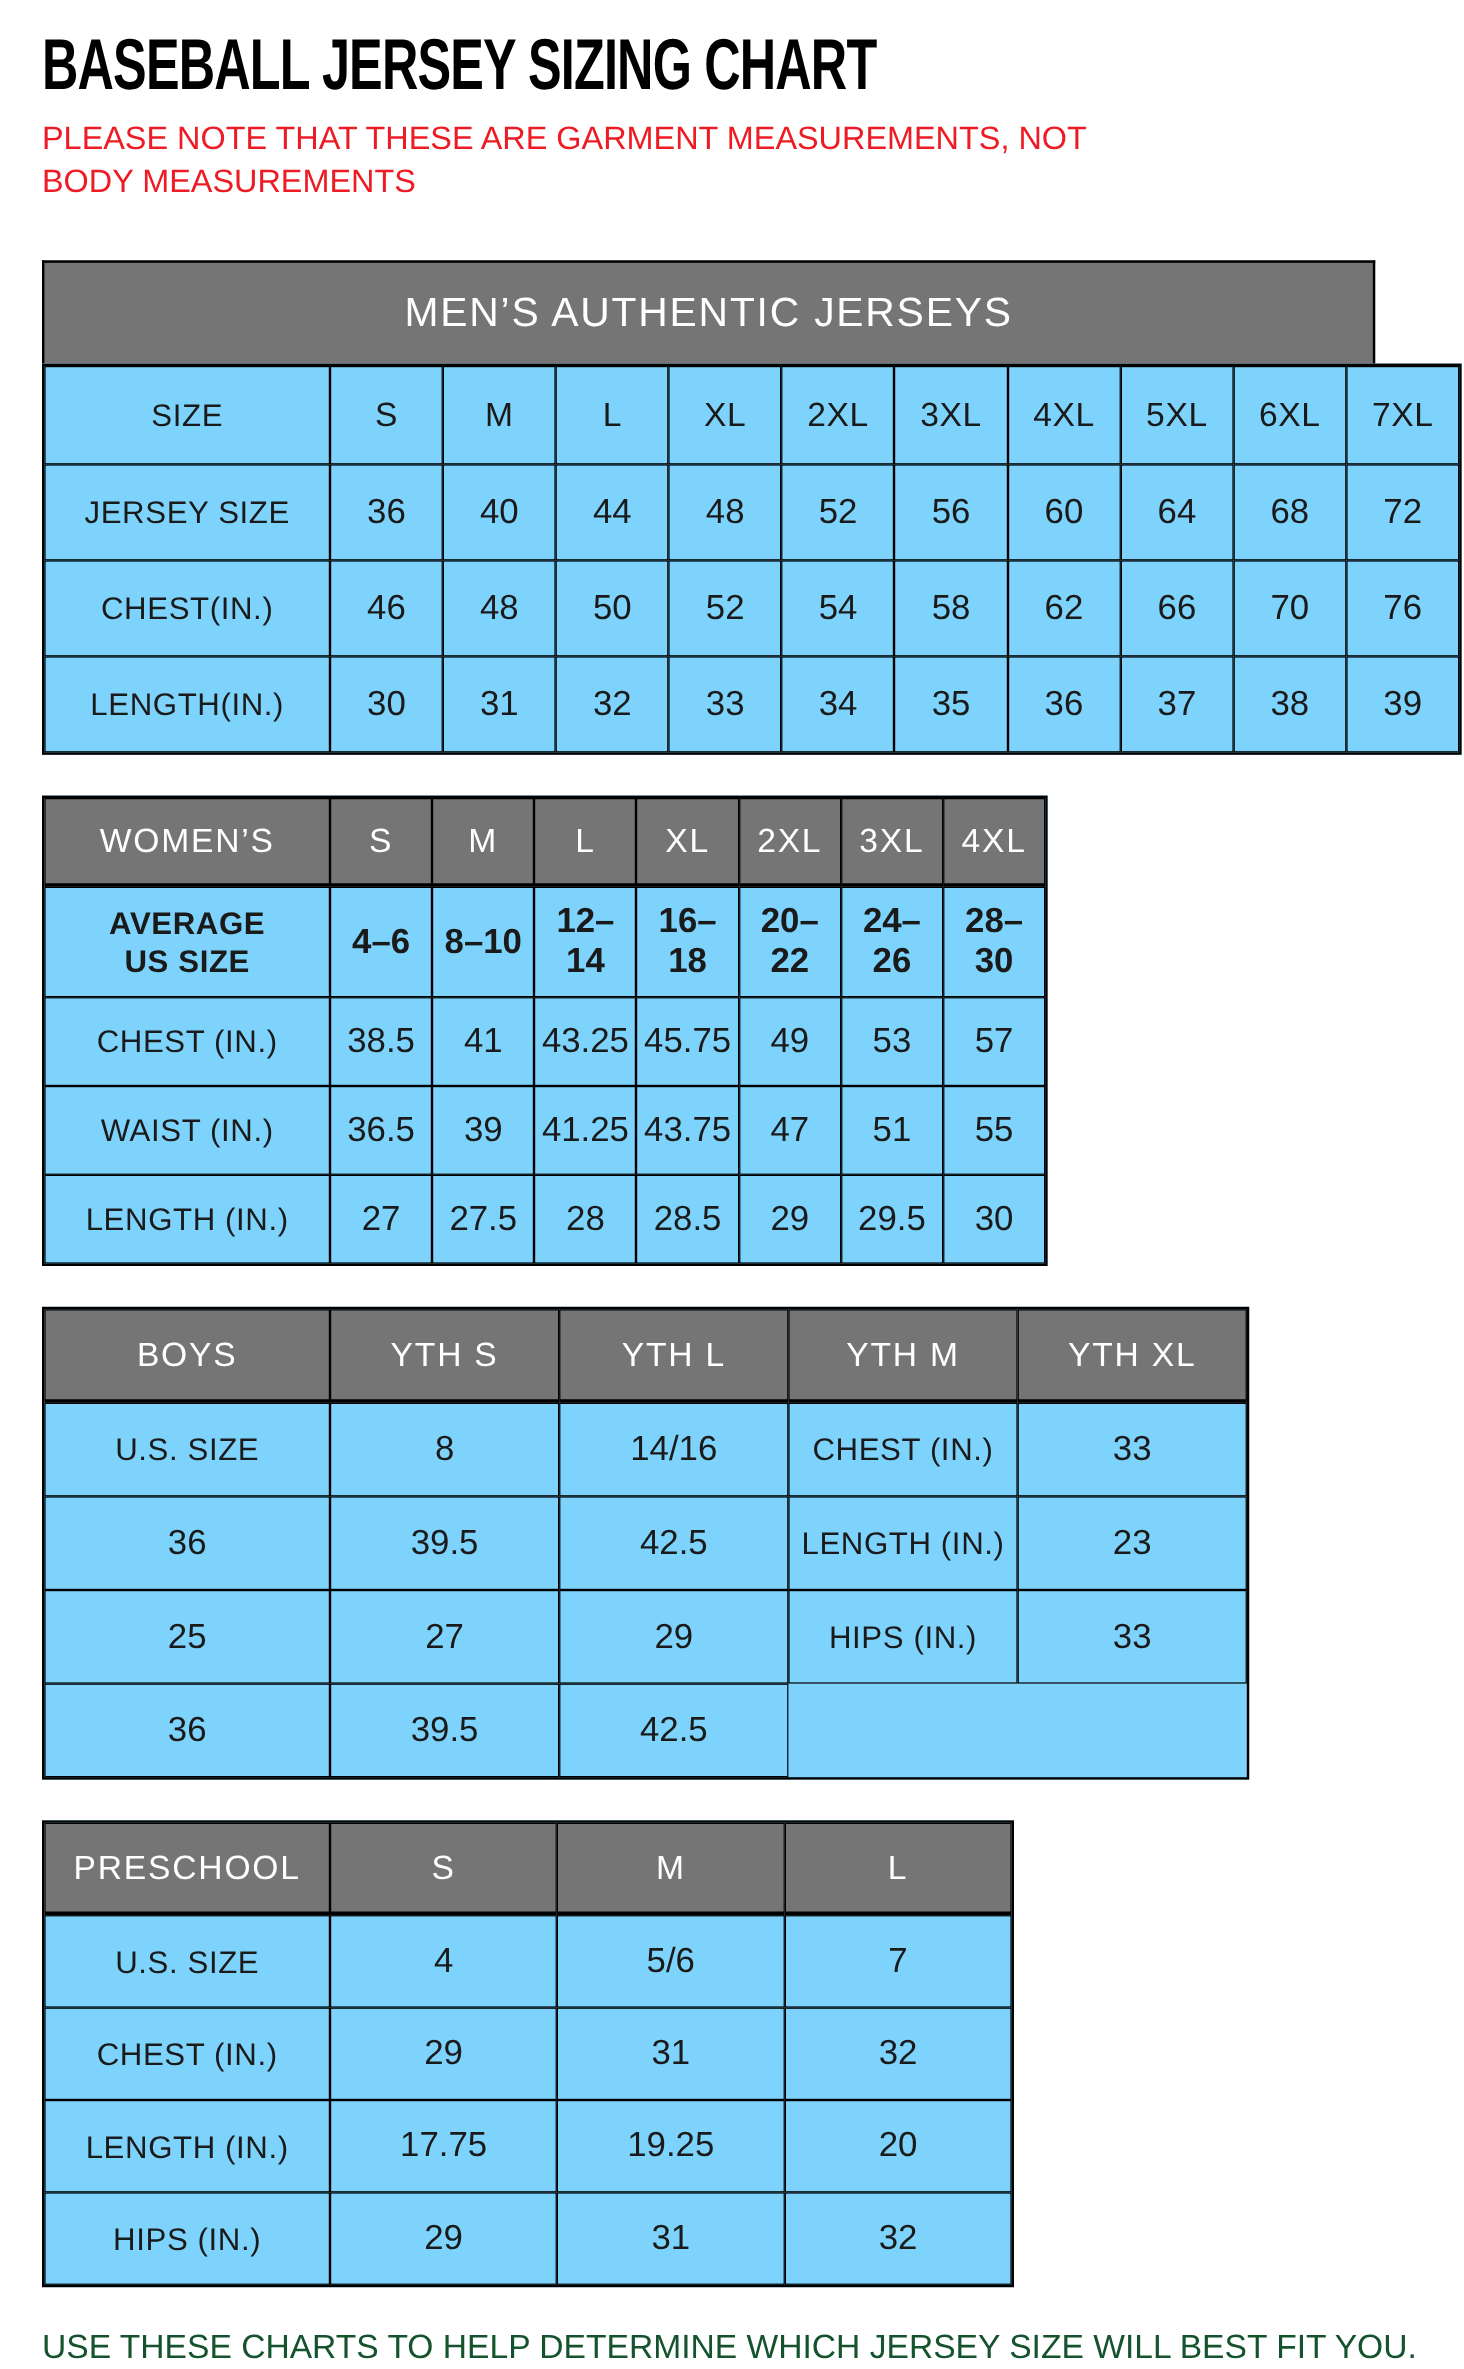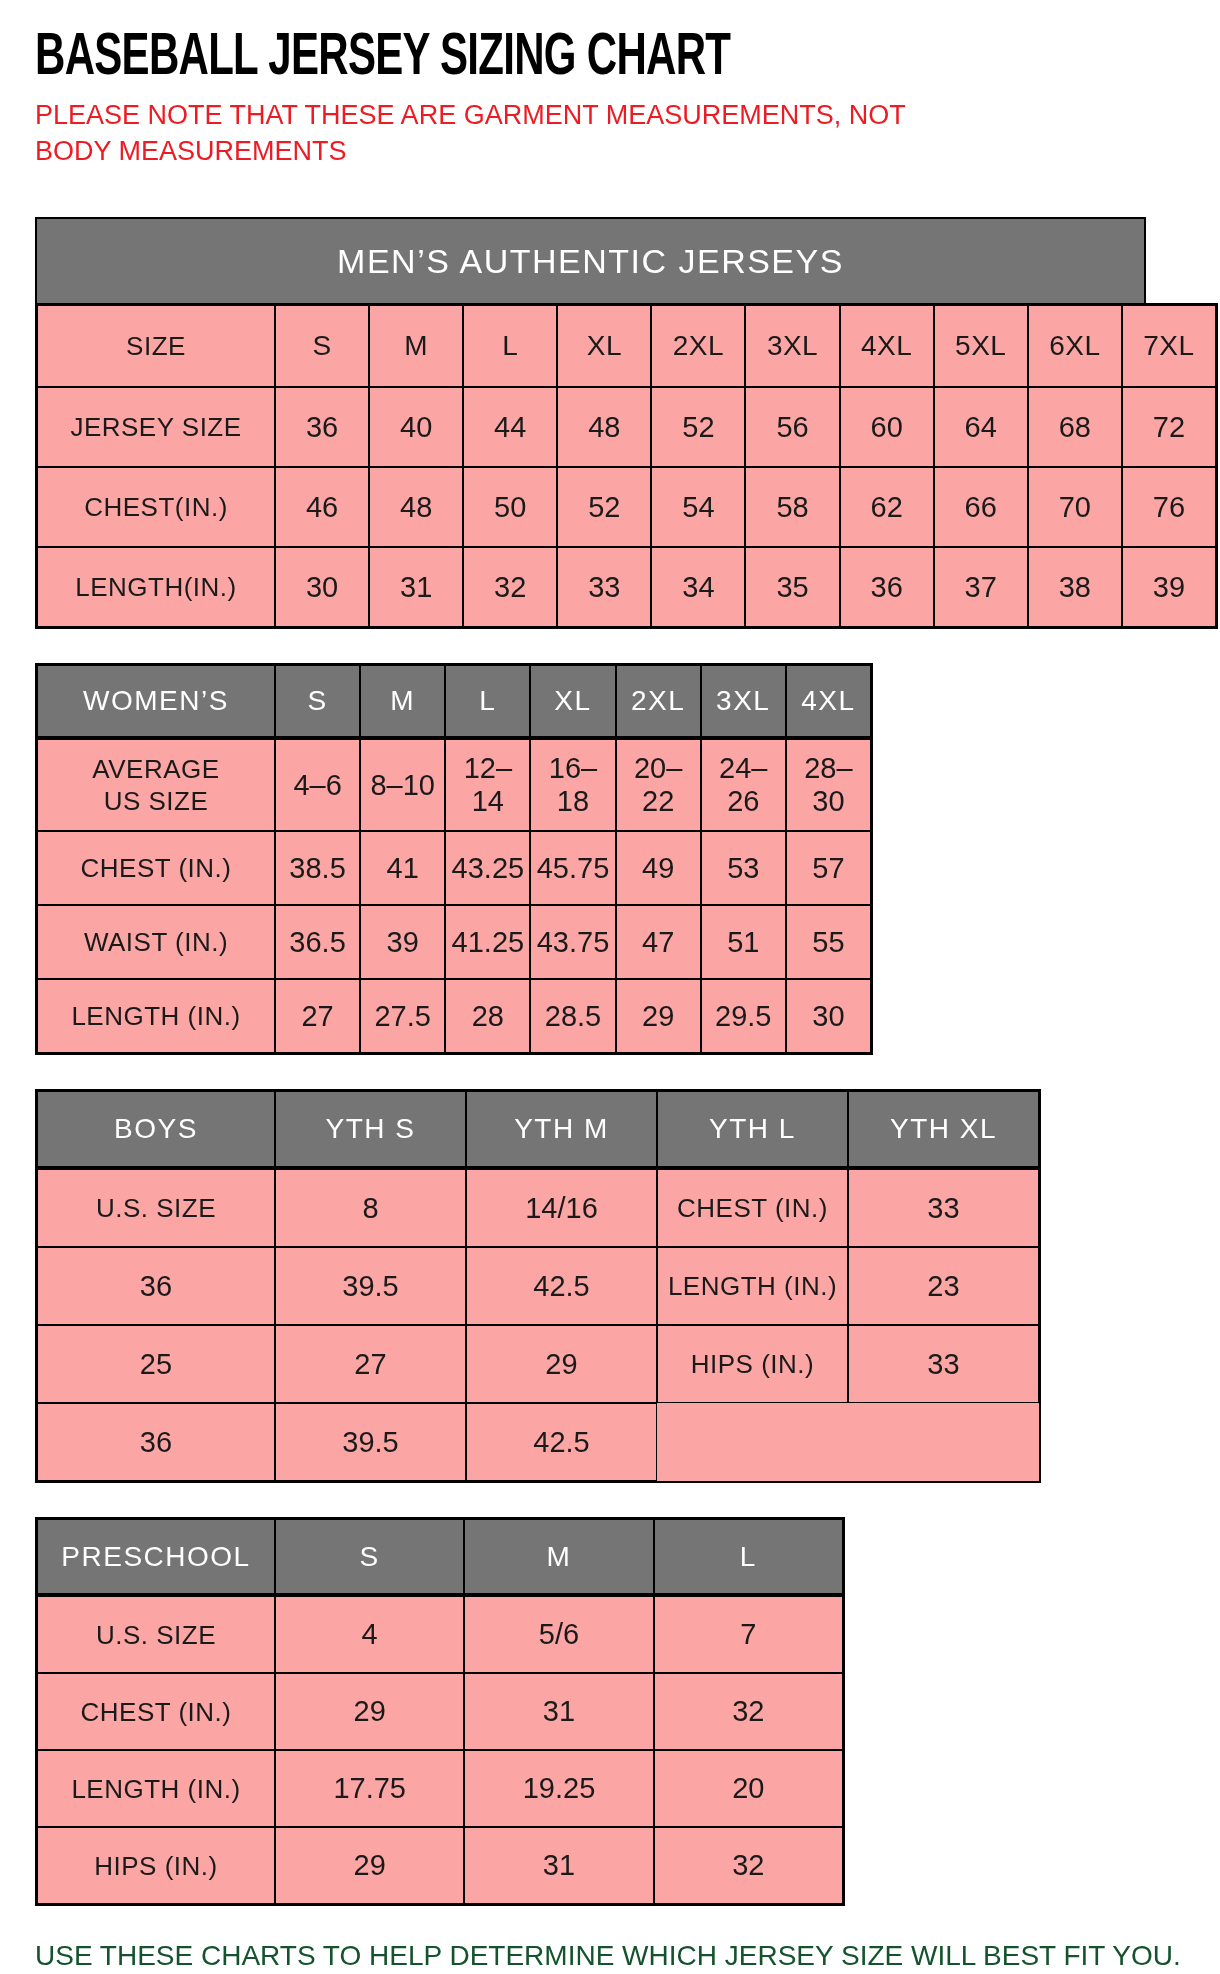--- a/index.html
+++ b/index.html
@@ -39,21 +39,21 @@
     display: flex;
     align-items: center;
     justify-content: center;
     color: #ffffff;
     font-size: 34px;
     letter-spacing: 1.5px;
   }
   .grid {
     display: grid;
     border: 2px solid #000;
-    background: #fca5a5;
+    background: #7dd3fc;
   }
   .t-mens      { grid-template-columns: 238px repeat(10, 1fr); width: 1183px; grid-auto-rows: minmax(80px, auto); }
   .t-womens    { grid-template-columns: 238px repeat(7, 1fr);  width: 838px; grid-auto-rows: minmax(74px, auto); }
   .t-boys      { grid-template-columns: 238px repeat(4, 1fr);  width: 1006px; grid-auto-rows: minmax(78px, auto); margin-top: 12px; }
   .t-preschool { grid-template-columns: 238px repeat(3, 1fr);  width: 810px;  grid-auto-rows: minmax(77px, auto); }
   .cell {
     display: flex;
     align-items: center;
     justify-content: center;
     text-align: center;
@@ -63,21 +63,21 @@
   .hcell {
     background: #757575;
     color: #ffffff;
     font-size: 28px;
     letter-spacing: 1.5px;
     border-bottom: 3px solid #000;
   }
   .pcell { font-size: 28px; letter-spacing: 0.5px; min-height: 82px; }
   .lcell { font-size: 26px; letter-spacing: 0.5px; white-space: pre-line; line-height: 1.25; }
   .vcell { font-size: 29px; }
-  .w-first { min-height: 92px; }
+  .w-first { min-height: 92px; font-weight: bold; }
   .footer {
     margin: 28px 0 0 0;
     font-size: 28px;
     color: #14532d;
     white-space: nowrap;
     letter-spacing: 0px;
   }
 </style>
 </head>
 <body>
@@ -179,22 +179,22 @@
       <div class="cell vcell">29</div>
       <div class="cell vcell">29.5</div>
       <div class="cell vcell">30</div>
     </div>
 </section>
 
 <section class="tbl">
   <div class="grid t-boys">
       <div class="cell hcell">BOYS</div>
       <div class="cell hcell">YTH S</div>
+      <div class="cell hcell">YTH L</div>
       <div class="cell hcell">YTH M</div>
-      <div class="cell hcell">YTH L</div>
       <div class="cell hcell">YTH XL</div>
       <div class="cell lcell">U.S. SIZE</div>
       <div class="cell vcell">8</div>
       <div class="cell vcell">14/16</div>
       <div class="cell lcell">CHEST (IN.)</div>
       <div class="cell vcell">33</div>
       <div class="cell vcell">36</div>
       <div class="cell vcell">39.5</div>
       <div class="cell vcell">42.5</div>
       <div class="cell lcell">LENGTH (IN.)</div>

